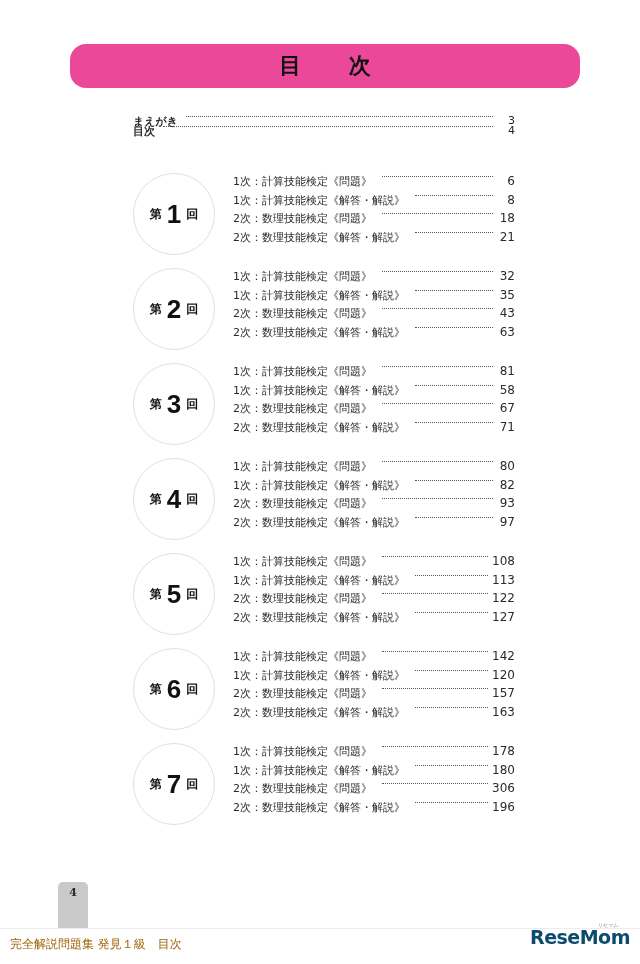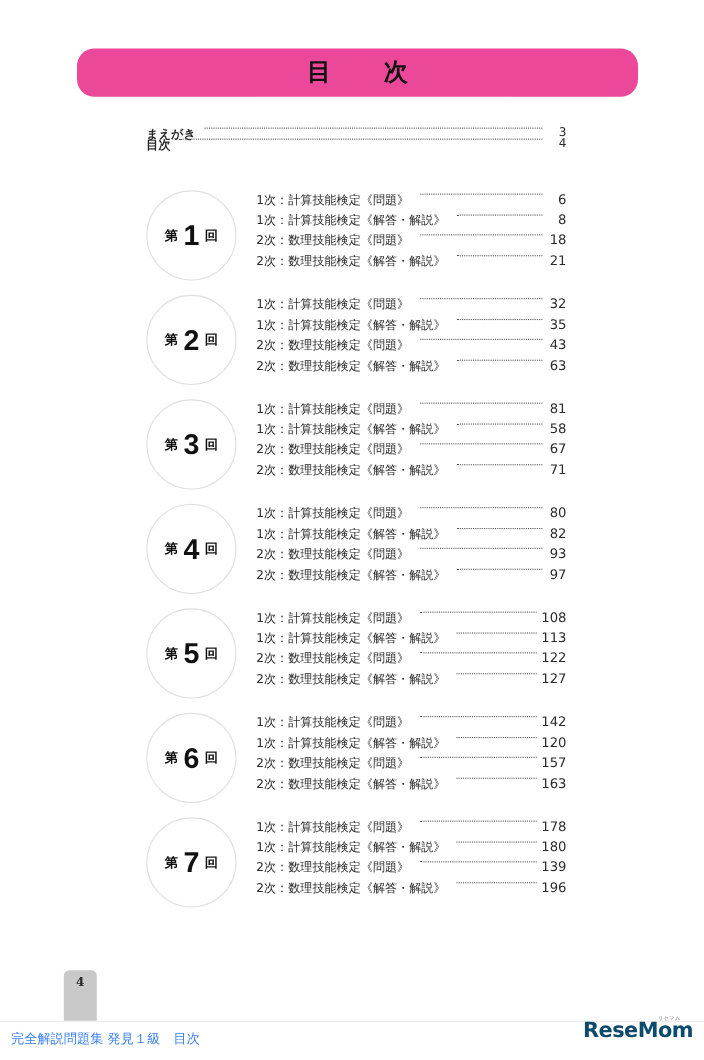--- a/index.html
+++ b/index.html
@@ -18,21 +18,21 @@
   .circle .dai, .circle .kai { font-size:12px; font-weight:bold; color:#111; }
   .circle .num { font-size:26px; font-weight:bold; color:#111; margin:0 5px; font-family:"Liberation Sans", sans-serif; }
   .entries { position:absolute; left:100px; top:6px; width:282px; }
   .entry { height:18.5px; display:flex; font-size:11px; }
   .entry .lbl { white-space:nowrap; }
   .entry .leader { margin:0 4px 0 10px; }
   .entry .pg { min-width:18px; text-align:right; font-size:12px; }
   .tab { position:absolute; left:58px; top:882px; width:30px; height:46px; background:#c9c9c9; border-radius:5px 5px 0 0;
          text-align:center; font-size:11px; font-weight:bold; padding-top:4px; box-sizing:border-box; font-family:"DejaVu Serif", serif; }
   .footer-line { position:absolute; left:0; top:928px; width:640px; height:1px; background:#ececec; }
-  .footer-text { position:absolute; left:10px; top:936px; font-size:12px; color:#3b82f6; font-family:"DejaVu Serif", serif; }
+  .footer-text { position:absolute; left:10px; top:936px; font-size:12px; color:#a16207; font-family:"DejaVu Serif", serif; }
   .logo { position:absolute; left:530px; top:926px; font-size:19px; font-weight:bold; color:#0c4a6e; font-family:"DejaVu Sans", sans-serif; letter-spacing:-0.5px; }
   .logo-sub { position:absolute; left:598px; top:922px; font-size:5px; color:#888; }
 </style>
 </head>
 <body>
 
 <div class="title-bar">
   <span>目 次</span>
 </div>
 
@@ -235,21 +235,21 @@
           <span class="pg">178</span>
         </div>
         <div class="entry">
           <span class="lbl">1次：計算技能検定《解答・解説》</span>
           <span class="leader"></span>
           <span class="pg">180</span>
         </div>
         <div class="entry">
           <span class="lbl">2次：数理技能検定《問題》</span>
           <span class="leader"></span>
-          <span class="pg">139</span>
+          <span class="pg">306</span>
         </div>
         <div class="entry">
           <span class="lbl">2次：数理技能検定《解答・解説》</span>
           <span class="leader"></span>
           <span class="pg">196</span>
         </div>
       </div>
     </div>
   </div>
 

